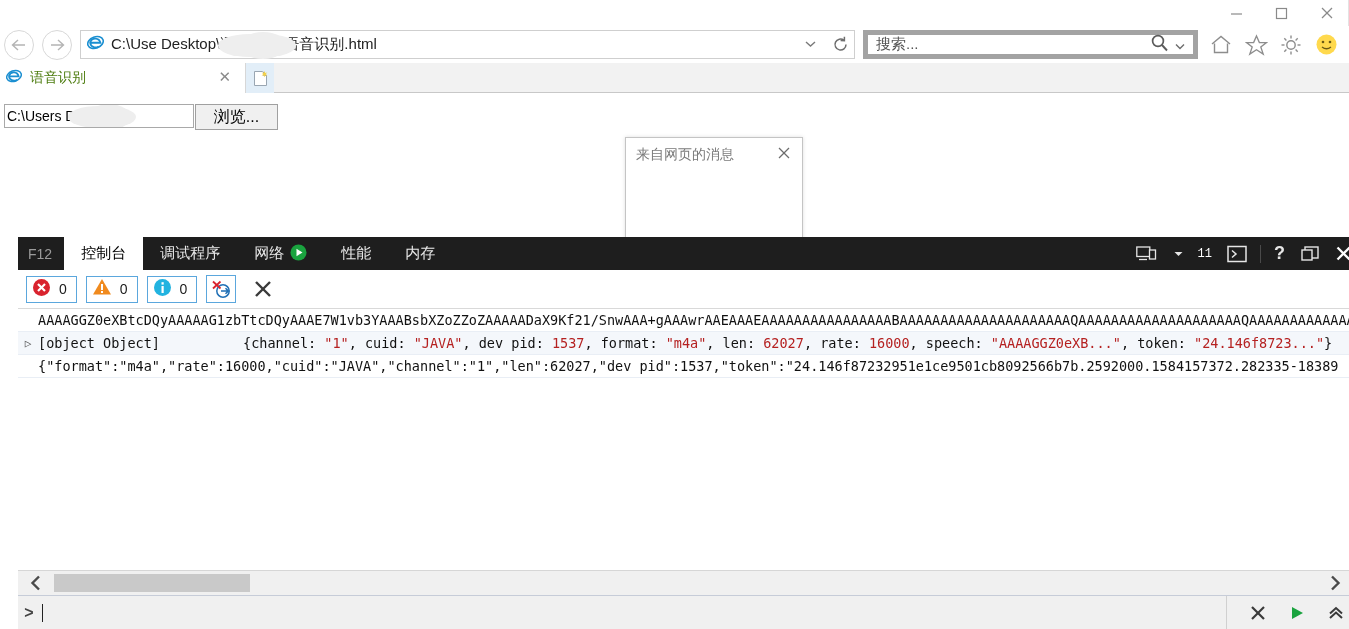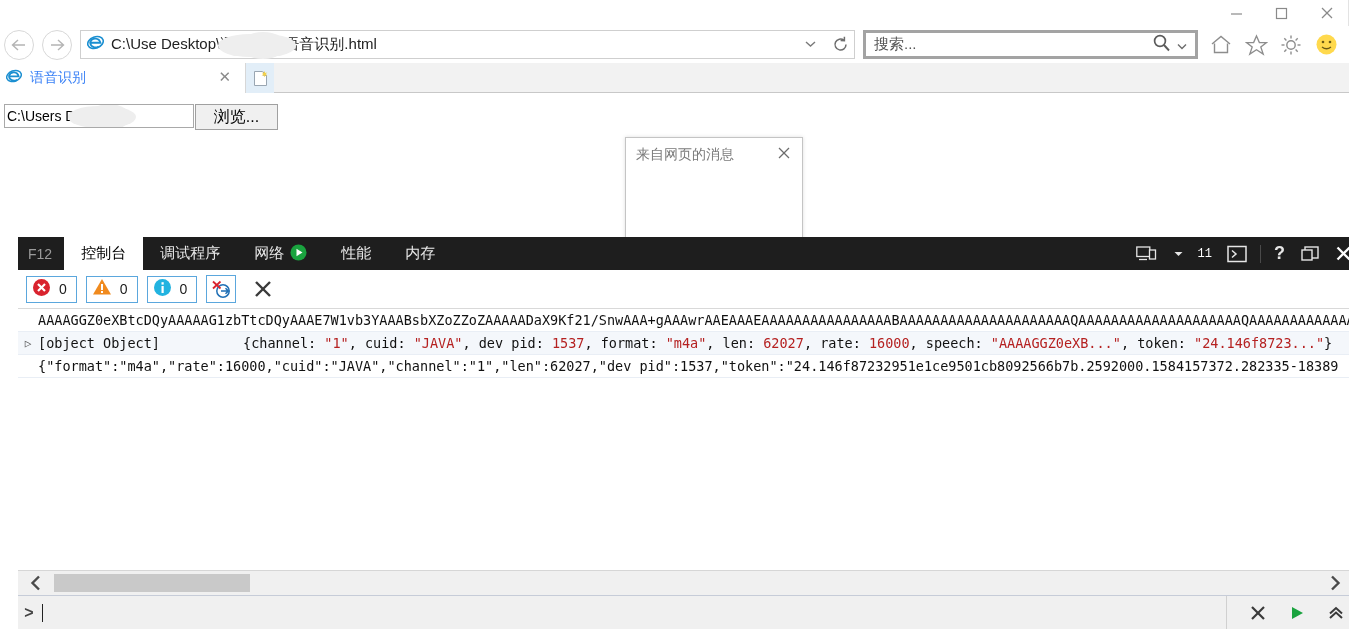--- a/index.html
+++ b/index.html
@@ -54,40 +54,40 @@
   }
   .addr-redact:after {
     content:""; position:absolute; left:22px; top:-2px; width:46px; height:27px;
     background:#eeeeee; border-radius:50%;
   }
   .addr-right { margin-left:auto; display:flex; align-items:center; }
   .caret-dn { color:#7a7a7a; margin-right:10px; font-size:10px; }
   .refreshbtn { width:28px; display:flex; align-items:center; justify-content:center; color:#6d6d6d; }
   .searchbox {
     margin-left:8px;
-    width:335px; height:29px; border:3px solid #a3a3a3; background:#fff;
+    width:335px; height:29px; border:5px solid #a3a3a3; background:#fff;
     display:flex; align-items:center; position:relative;
   }
   .searchtext { margin-left:8px; font-size:15px; color:#555; }
   .search-right { margin-left:auto; display:flex; align-items:center; gap:6px; padding-right:8px; }
   .toolicons { display:flex; align-items:center; margin-left:10px; gap:9px; }
   .toolicon { width:26px; height:26px; display:flex; align-items:center; justify-content:center; color:#8d8d8d; }
 
   
   .tabstrip {
     position:absolute; left:0; top:63px; width:1349px; height:30px;
     background:#f2f2f2; border-bottom:1px solid #c8c8c8;
   }
   .tab {
     position:absolute; left:0; top:0; width:246px; height:30px;
     background:#ffffff; display:flex; align-items:center;
     border-right:1px solid #d7d7d7;
   }
   .tab .favicon2 { margin-left:6px; margin-right:8px; }
-  .tab-title { font-size:14px; color:#3b82f6; }
+  .tab-title { font-size:14px; color:#4d7c0f; }
   .tab-close { position:absolute; right:14px; top:6px; color:#8a8a8a; font-size:15px; line-height:16px; }
   .newtab {
     position:absolute; left:246px; top:0; width:28px; height:30px;
     background:#e2eef8; display:flex; align-items:center; justify-content:center;
   }
 
   
   .page {
     position:absolute; left:0; top:94px; width:1349px; height:143px;
     background:#ffffff;

